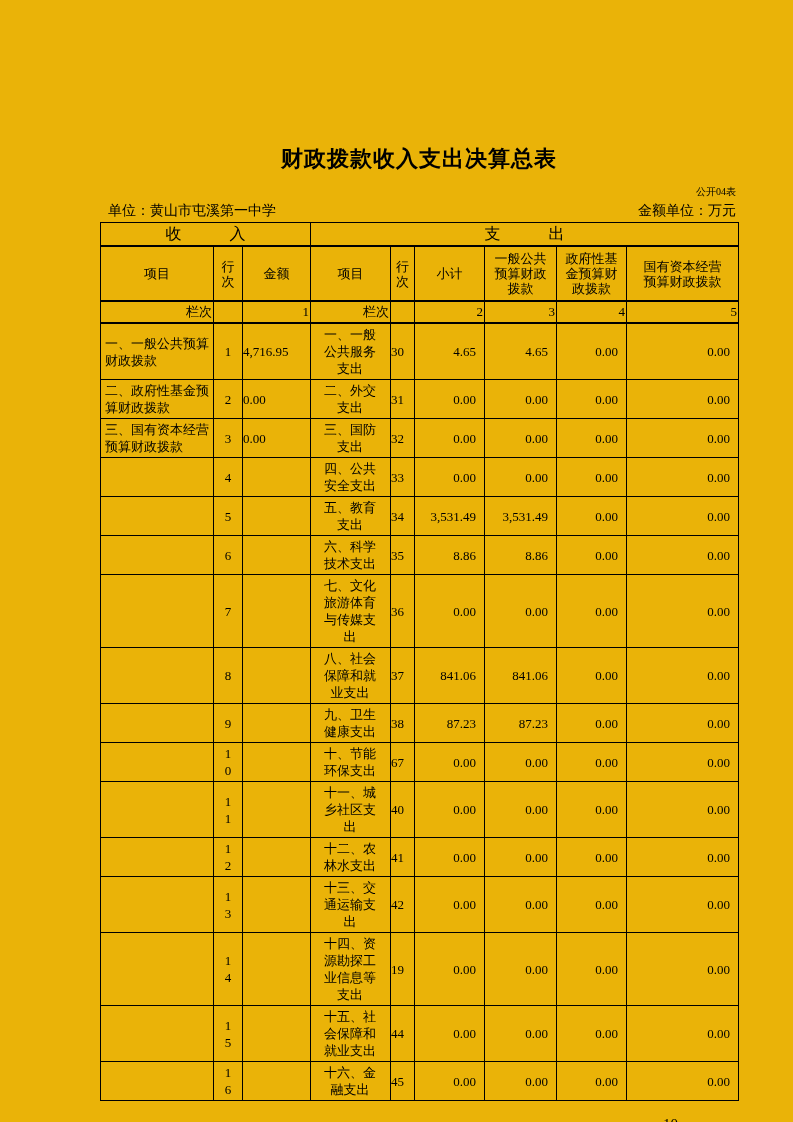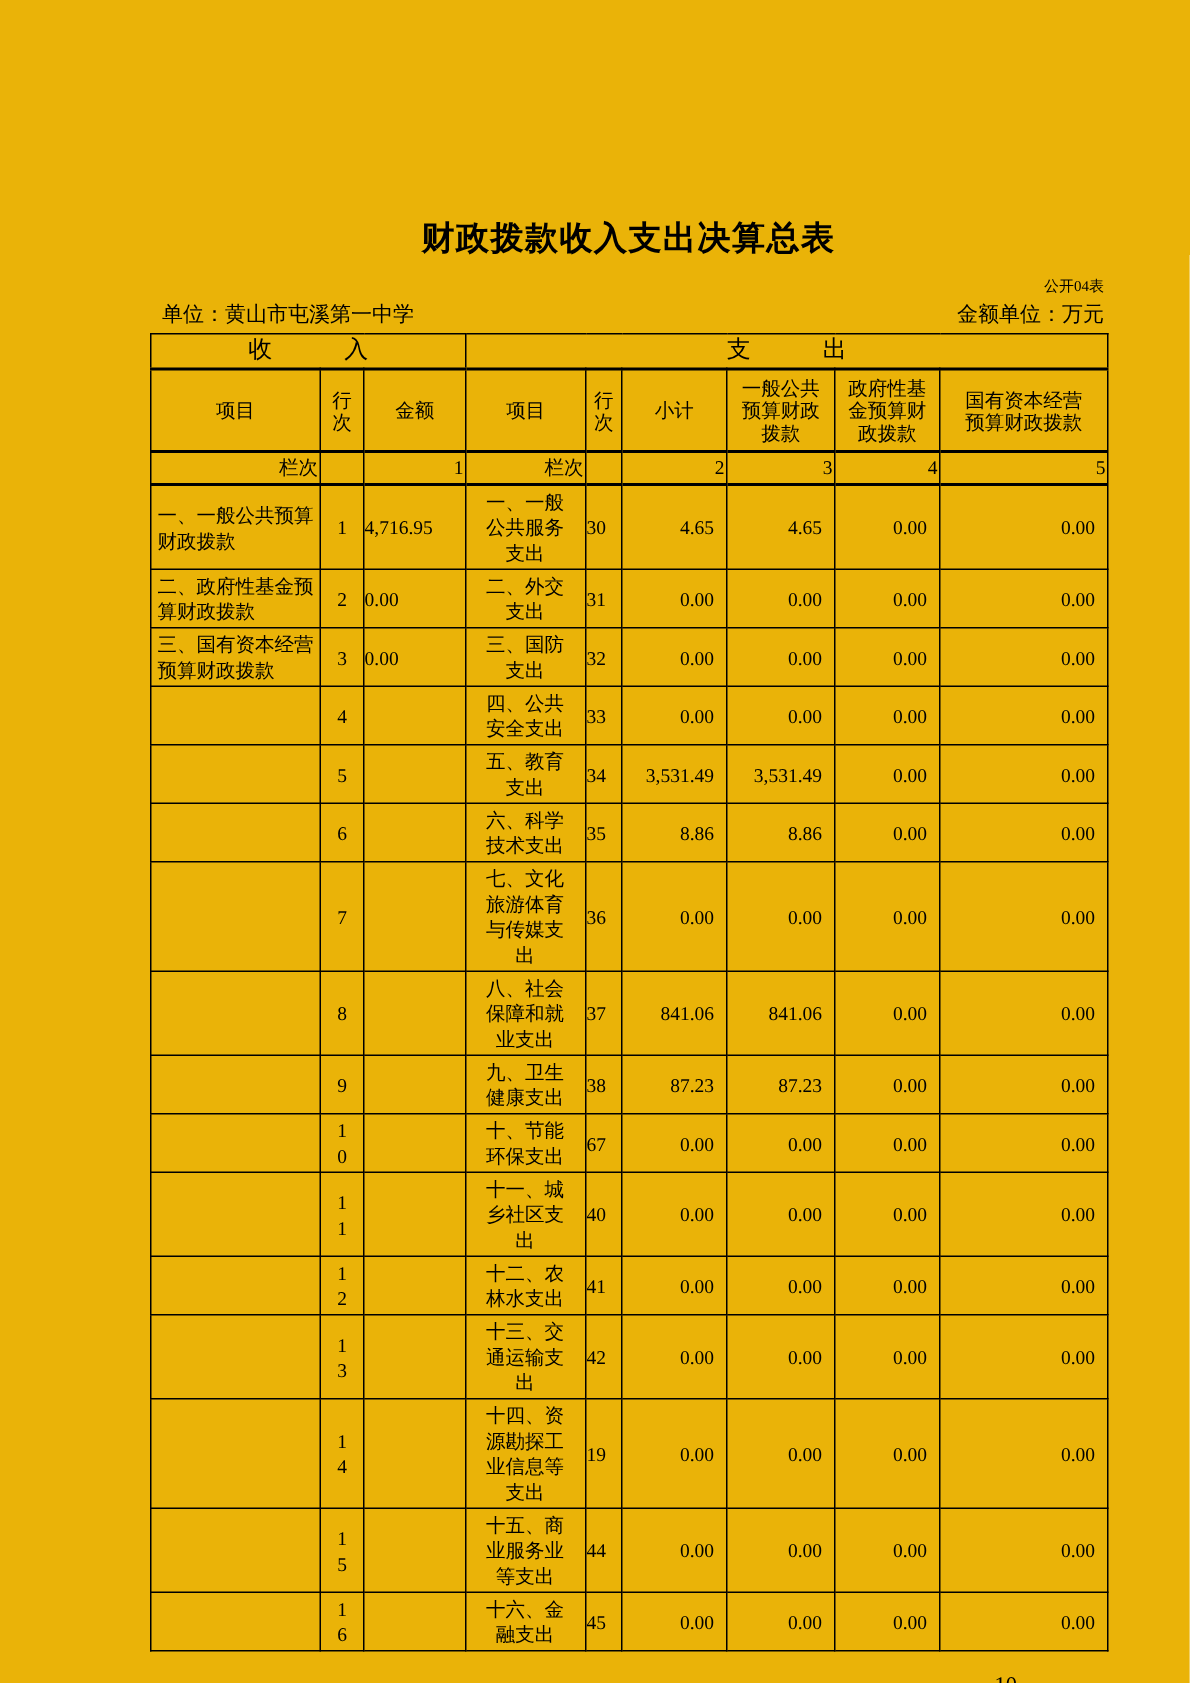--- a/index.html
+++ b/index.html
@@ -329,21 +329,21 @@
             <td class="col-subtotal">0.00</td>
             <td class="col-general-budget">0.00</td>
             <td class="col-gov-fund">0.00</td>
             <td class="col-state-capital">0.00</td>
           </tr>
           <tr>
             <td class="col-income-item"></td>
             <td class="col-income-line">1
 5</td>
             <td class="col-income-amount"></td>
-            <td class="col-expense-item">十五、商业服务业等支出</td>
+            <td class="col-expense-item">十五、社会保障和就业支出</td>
             <td class="col-expense-line">44</td>
             <td class="col-subtotal">0.00</td>
             <td class="col-general-budget">0.00</td>
             <td class="col-gov-fund">0.00</td>
             <td class="col-state-capital">0.00</td>
           </tr>
           <tr>
             <td class="col-income-item"></td>
             <td class="col-income-line">1
 6</td>

